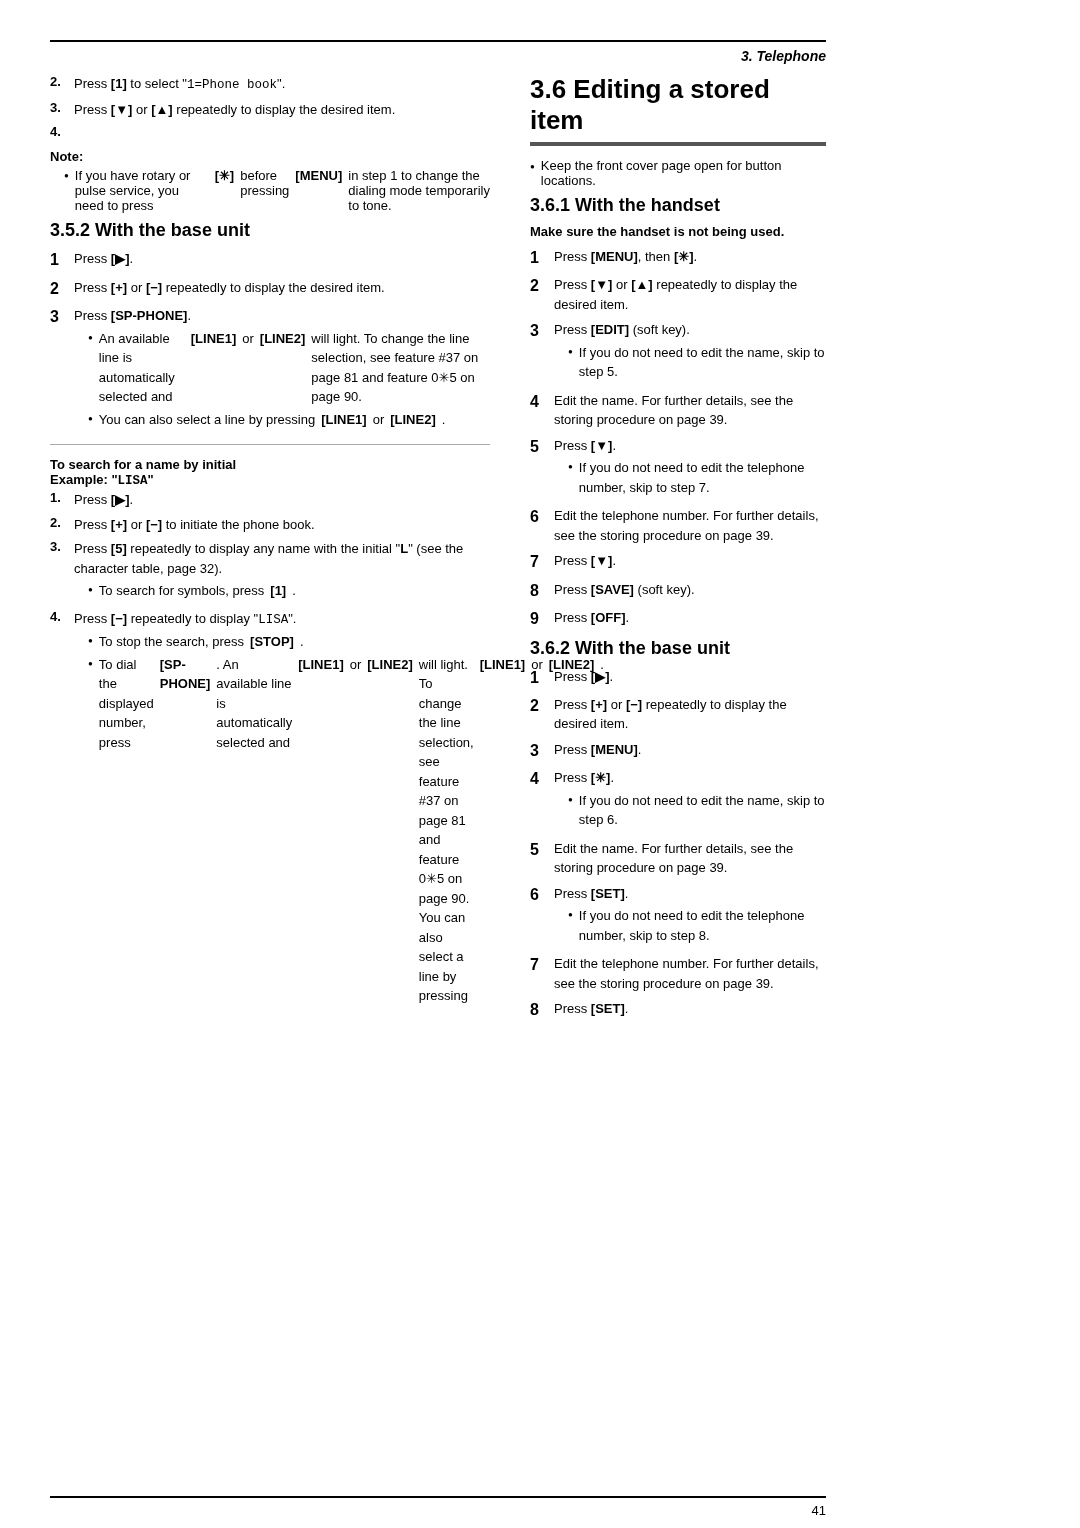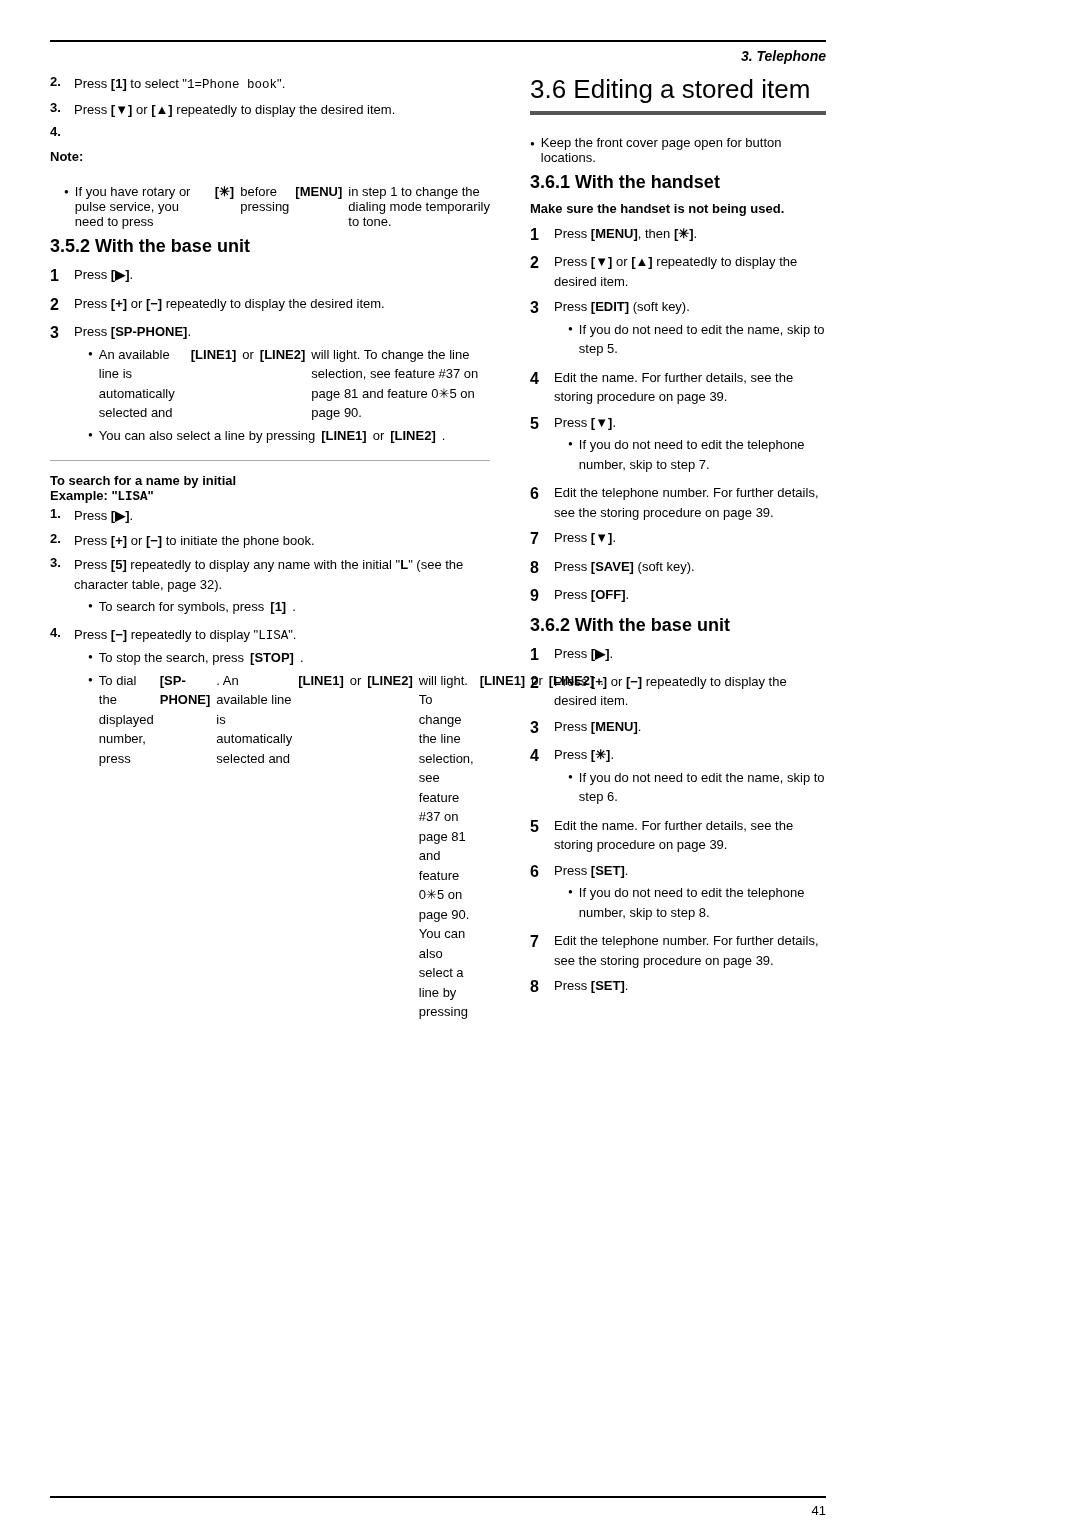--- a/index.html
+++ b/index.html
@@ -36,24 +36,24 @@
     }
     .col-left {
       flex: 0 0 440px;
       max-width: 440px;
     }
     .col-right {
       flex: 1;
     }
     .section-title-large {
       font-size: 26px;
-      font-weight: normal;
+      font-weight: bold;
       border-bottom: 4px solid #555;
       padding-bottom: 6px;
-      margin-bottom: 20px;
+      margin-bottom: 12px;
     }
     .subsection-title {
       font-size: 18px;
       font-weight: bold;
       margin-bottom: 8px;
       margin-top: 7px;
     }
     .numbered-list {
       list-style: none;
       padding-left: 0;
@@ -90,21 +90,21 @@
       flex-shrink: 0;
     }
     code, .mono {
       font-family: 'Courier New', Courier, monospace;
       font-size: 12.5px;
       text-align: center;
     }
     .note-label {
       font-weight: bold;
       margin-top: 10px;
-      margin-bottom: 20px;
+      margin-bottom: 4px;
     }
     .note-block {
       margin-left: 0;
     }
     .divider {
       border-top: 1px solid #aaa;
       margin: 12px 0;
     }
     .search-header {
       margin-top: 10px;

